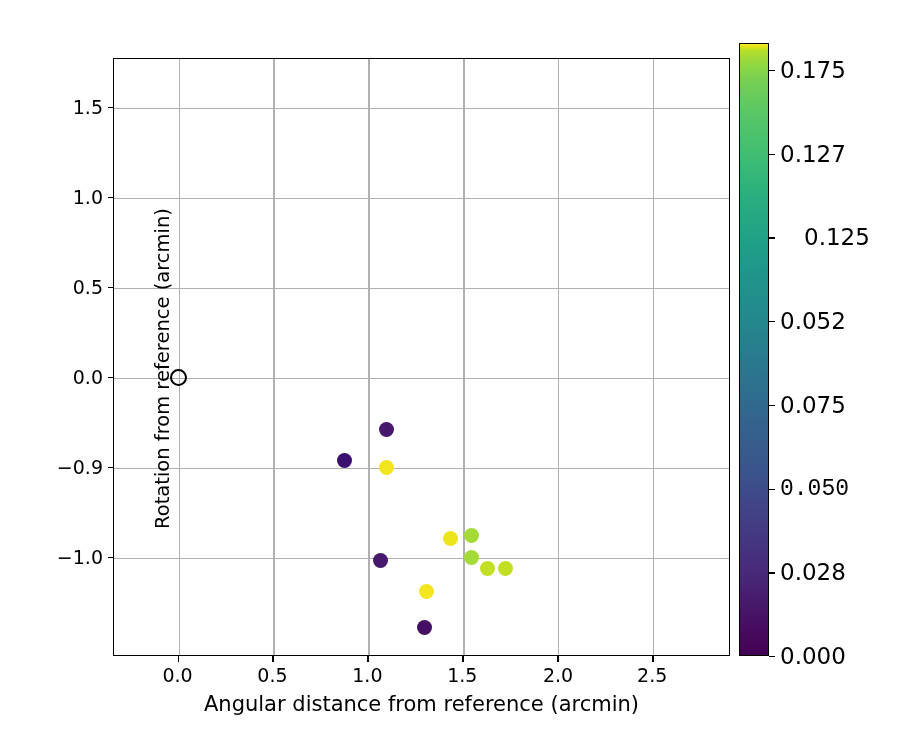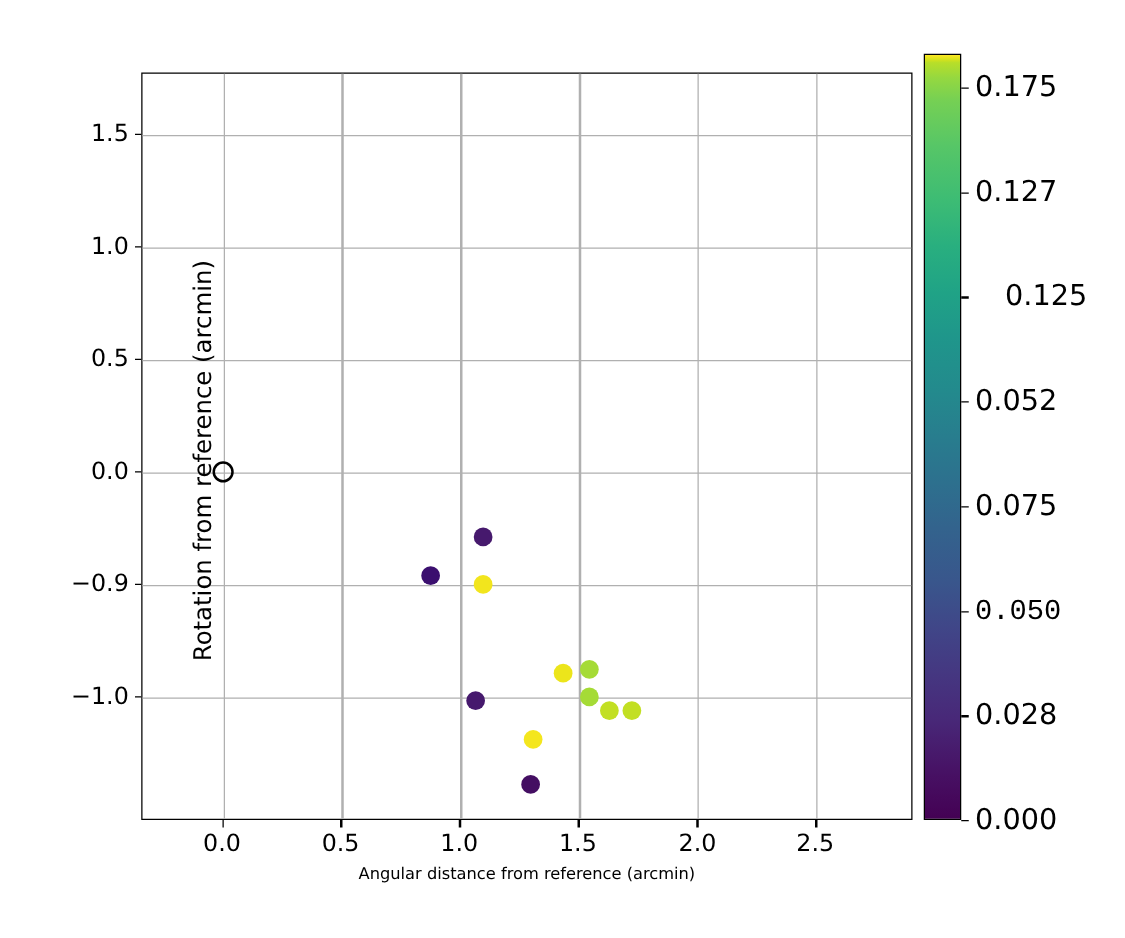--- a/index.html
+++ b/index.html
@@ -90,21 +90,21 @@
     margin-top: -11px;
     white-space: nowrap;
   }
 
   #xlabel {
     position: absolute;
     left: 113px;
     top: 692px;
     width: 617px;
     text-align: center;
-    font-size: 13px;
+    font-size: 21px;
     color: #000000;
     white-space: nowrap;
   }
   #ylabel {
     position: absolute;
     left: -138px;
     top: 357px;
     width: 600px;
     text-align: center;
     font-size: 19.5px;

